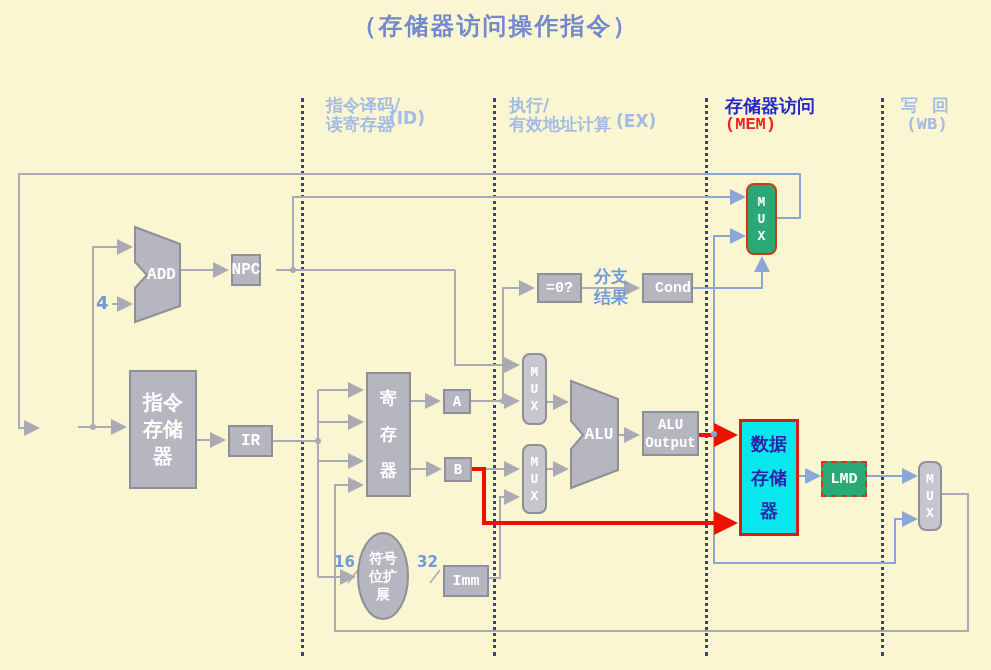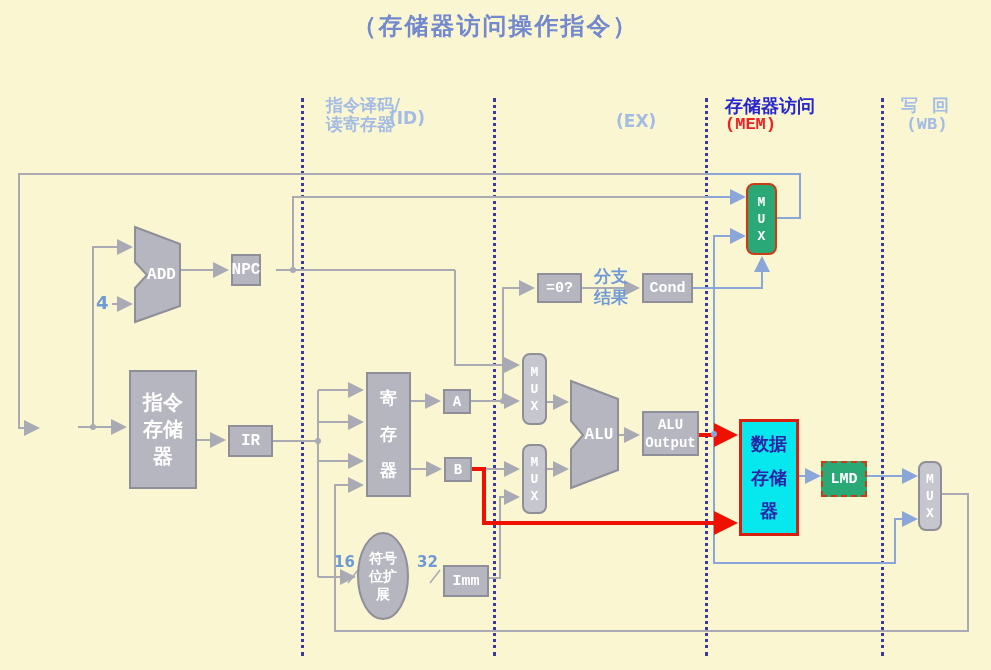--- a/index.html
+++ b/index.html
@@ -62,20 +62,24 @@
 
 <div id="canvas">
 
   <div class="abs" id="title">（存储器访问操作指令）</div>
 
   <div class="abs stage-label" style="left:326px;top:96px;">
     <div>指令译码/</div>
     <div>读寄存器</div>
   </div>
   <div class="abs stage-label tag" style="left:389px;top:109px;">(ID)</div>
+  <div class="abs stage-label" style="left:509px;top:96px;">
+    <div>执行/</div>
+    <div>有效地址计算</div>
+  </div>
   <div class="abs stage-label tag" style="left:616px;top:112px;">(EX)</div>
   <div class="abs stage-label" id="hdr-mem" style="left:725px;top:96px;width:120px;text-align:left;">
     <div class="l1">存储器访问</div>
     <div class="tag">(MEM)</div>
   </div>
   <div class="abs stage-label" style="left:897px;top:96px;width:60px;text-align:center;">
     <div style="letter-spacing:4px;">写 回</div>
     <div class="tag">(WB)</div>
   </div>
 
@@ -199,21 +203,21 @@
     <span>ALU</span>
     <span>Output</span>
   </div>
   <div class="abs box" style="left:537px;top:273px;width:45px;height:30px;font-size:15px;">
     <span>=0?</span>
   </div>
   <div class="abs num cn" style="left:591px;top:266px;width:40px;text-align:center;font-size:17px;line-height:21px;">
     <div>分支</div>
     <div>结果</div>
   </div>
-  <div class="abs box" style="left:642px;top:273px;width:51px;height:30px;font-size:15px;">
+  <div class="abs box" style="left:642px;top:273px;width:51px;height:30px;font-size:15px;align-items:flex-end;">
     <span>Cond</span>
   </div>
 
   <div class="abs box mux green" style="left:746px;top:183px;width:31px;height:72px;">
     <span>M</span>
     <span>U</span>
     <span>X</span>
   </div>
   <div class="abs" id="dmem" style="left:739px;top:419px;width:60px;height:117px;display:flex;flex-direction:column;align-items:center;box-sizing:border-box;">
     <span>数据</span>

